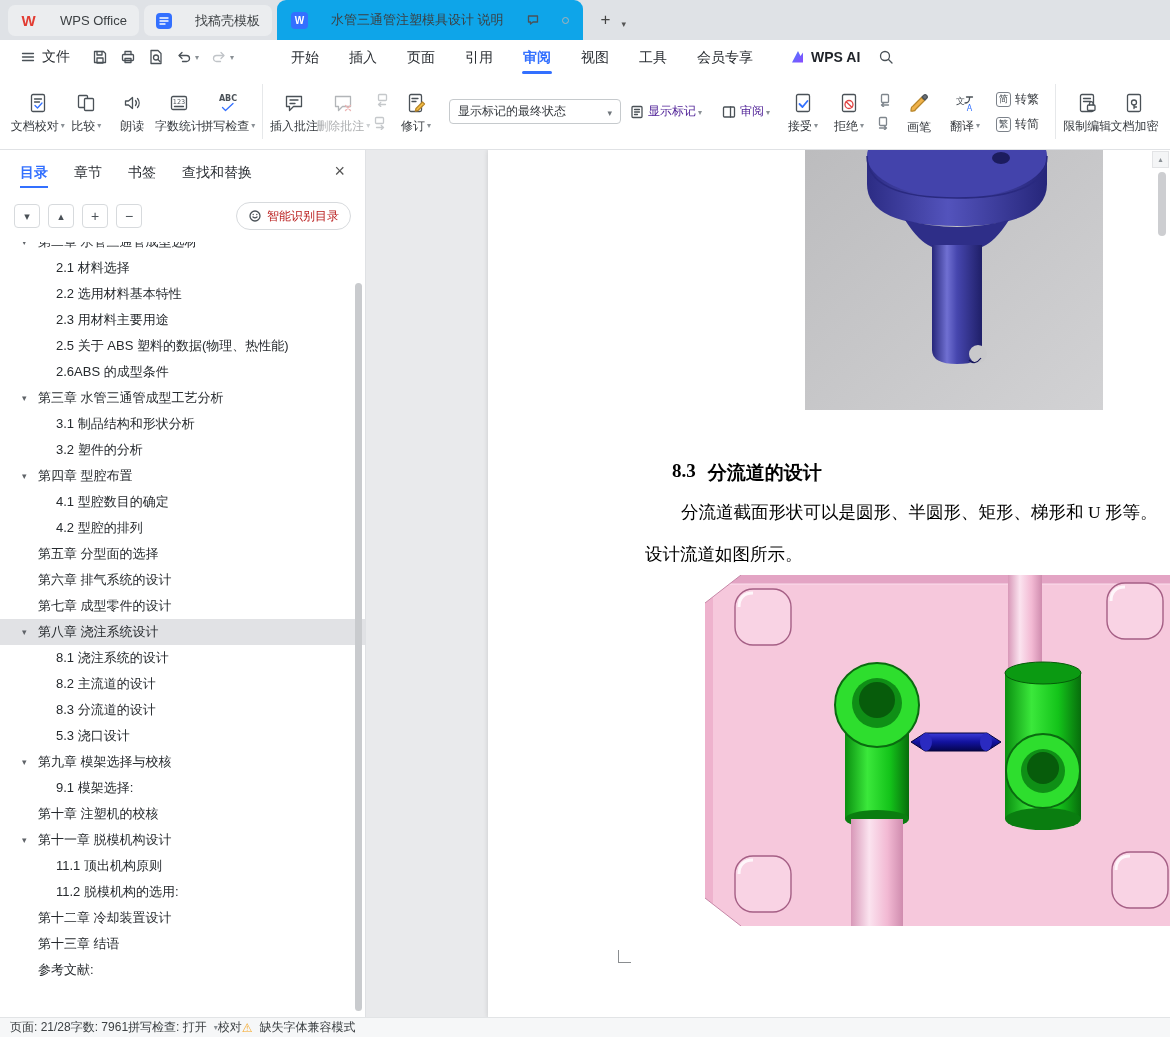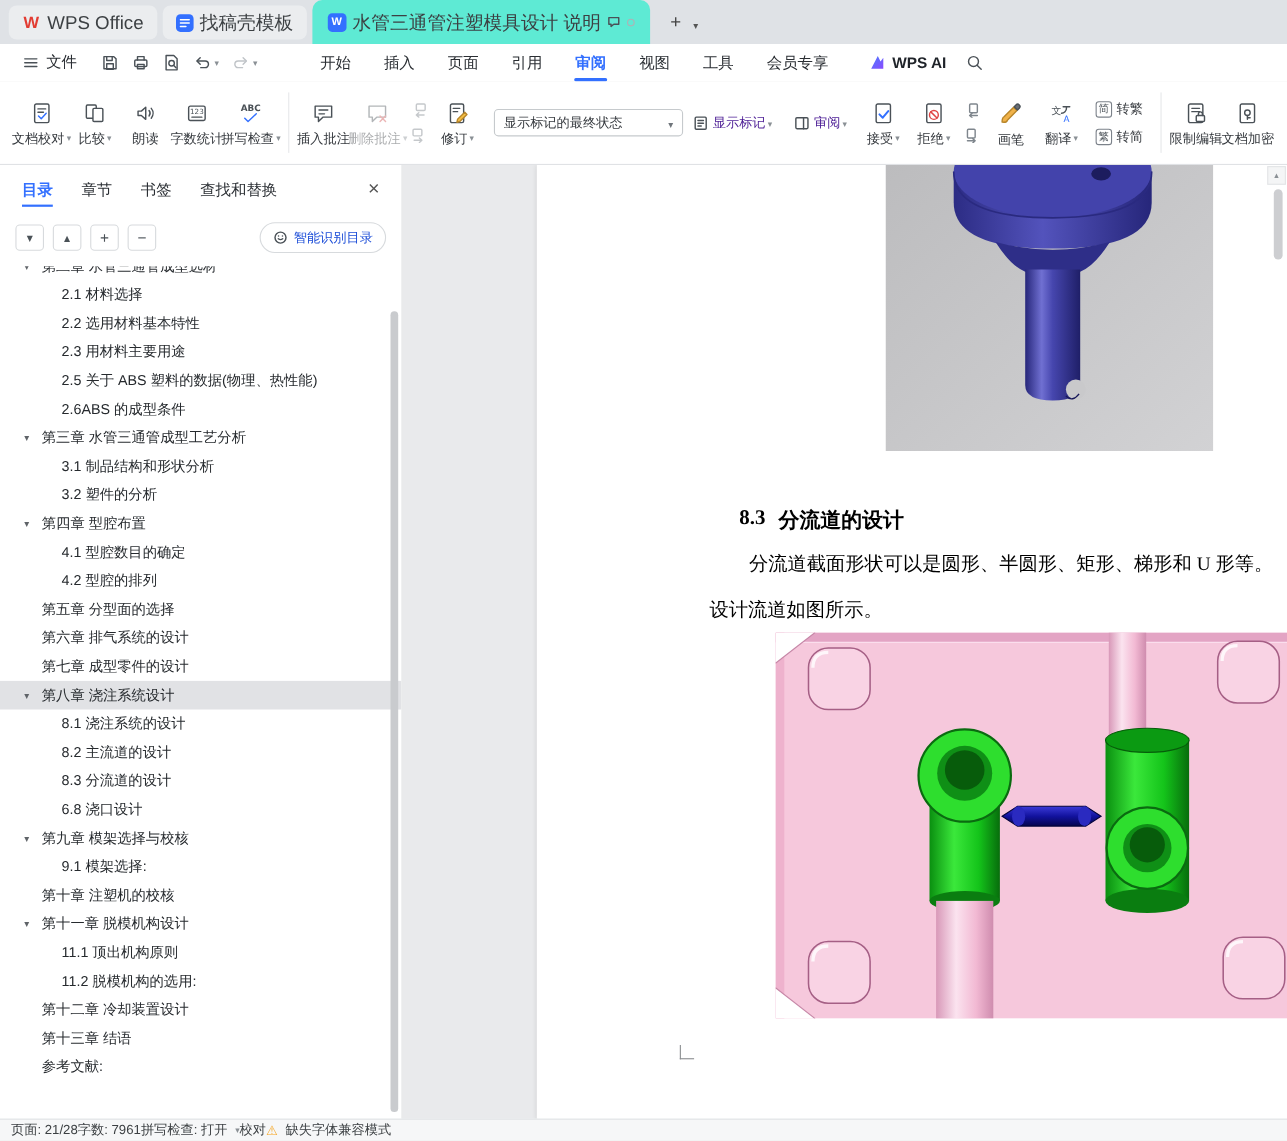--- a/index.html
+++ b/index.html
@@ -5,22 +5,22 @@
 *{margin:0;padding:0;box-sizing:border-box}
 html,body{width:1170px;height:1037px;overflow:hidden}
 body{font-family:"Liberation Sans","DejaVu Sans",sans-serif;font-size:13px;color:#333;background:#e9e9e9;position:relative}
 svg{display:block}
 svg.ic{stroke:#4a5157;fill:none;stroke-width:1.3;stroke-linecap:round;stroke-linejoin:round}
 .i12{width:12px;height:12px}.i14{width:14px;height:14px}.i16{width:16px;height:16px}.i22{width:22px;height:22px}.i24{width:24px;height:24px}
 .chev::after{content:"▾";font-size:8px;color:#8a9095;margin-left:2px}
 
 
 .tabbar{position:absolute;top:0;left:0;right:0;height:40px;background:#dfe2e6;display:flex;align-items:flex-end;padding-left:8px}
-.wtab{height:31px;margin:0 5px 4px 0;display:flex;align-items:center;gap:6px;padding:0 12px;border-radius:7px;background:#ebedef;font-size:17px;color:#3c4043;white-space:nowrap}
-.wtab.active{height:40px;margin-bottom:0;background:#5eead4;border-radius:9px 9px 0 0;padding:0 14px}
+.wtab{height:31px;margin:0 5px 4px 0;display:flex;align-items:center;gap:23px;padding:0 12px;border-radius:7px;background:#ebedef;font-size:13px;color:#3c4043;white-space:nowrap}
+.wtab.active{height:40px;margin-bottom:0;background:#0ea5e9;border-radius:9px 9px 0 0;padding:0 14px}
 .wpslogo{width:17px;display:flex;justify-content:center}
 .wpslogo::after{content:"W";font-weight:800;color:#e23c32;font-size:15px}
 .bluechip{width:16px;height:16px;border-radius:4px;background:#3370ff;display:flex;align-items:center;justify-content:center}
 .wchip{width:17px;height:17px;border-radius:4px;background:#3370ff;display:flex;align-items:center;justify-content:center}
 .wchip::after{content:"W";color:#fff;font-size:10px;font-weight:700}
 .tabdot{width:7px;height:7px;border-radius:50%;border:1.5px solid #aeb2b6}
 .newtab{width:24px;height:24px;border-radius:5px;display:flex;align-items:center;justify-content:center;margin:0 2px 8px 6px}
 .newtab::after{content:"+";font-size:17px;color:#444}
 .tab-chev{margin:0 0 11px 2px;color:#555;font-size:9px}
 .tab-chev::after{content:"▾"}
@@ -64,21 +64,21 @@
 .stab.active{color:#3370ff;font-weight:700}
 .stab.active::after{content:"";position:absolute;left:0;right:0;bottom:6px;height:2px;background:#3370ff}
 .close-x{position:absolute;right:20px;top:11px;color:#555}
 .close-x::after{content:"×";font-size:18px}
 .side-toolbar{height:44px;display:flex;align-items:center;gap:8px;padding:0 14px}
 .sqbtn{width:26px;height:24px;border:1px solid #d7dadd;border-radius:4px;display:flex;align-items:center;justify-content:center;color:#4a5157;font-size:11px}
 .sqbtn.b-down::after{content:"▾"}
 .sqbtn.b-up::after{content:"▴"}
 .sqbtn.b-plus::after{content:"+";font-size:14px}
 .sqbtn.b-minus::after{content:"−";font-size:14px}
-.smart-btn{margin-left:auto;height:28px;border:1px solid #d7dadd;border-radius:14px;display:flex;align-items:center;gap:5px;padding:0 11px;font-size:12px;color:#1d4ed8;white-space:nowrap}
+.smart-btn{margin-left:auto;height:28px;border:1px solid #d7dadd;border-radius:14px;display:flex;align-items:center;gap:5px;padding:0 11px;font-size:12px;color:#b91c1c;white-space:nowrap}
 .tree-viewport{position:absolute;top:92px;left:0;right:0;bottom:0;overflow:hidden}
 .tree{margin-top:-13px}
 .tree-row{height:26px;display:flex;align-items:center;font-size:13px;color:#262a2e;position:relative;padding-left:38px}
 .tree-row.l2{padding-left:56px}
 .tree-row .caret{position:absolute;left:22px;top:0;height:26px;display:flex;align-items:center;color:#5f6368;font-size:9px}
 .tree-row .caret::after{content:"▾"}
 .tree-row.selected{background:#e1e2e5}
 .tlabel{white-space:nowrap;overflow:hidden}
 .side-scroll{position:absolute;right:3px;top:133px;width:7px;height:728px;background:#c9cbce;border-radius:4px}
 
@@ -469,21 +469,21 @@
         <div class="tree-row l2">
 
     <span class="tlabel">8.2 主流道的设计</span>
   </div>
         <div class="tree-row l2">
 
     <span class="tlabel">8.3 分流道的设计</span>
   </div>
         <div class="tree-row l2">
 
-    <span class="tlabel">6.8 浇口设计</span>
+    <span class="tlabel">5.3 浇口设计</span>
   </div>
         <div class="tree-row l1">
     <span class="caret"></span>
     <span class="tlabel">第九章 模架选择与校核</span>
   </div>
         <div class="tree-row l2">
 
     <span class="tlabel">9.1 模架选择:</span>
   </div>
         <div class="tree-row l1">

